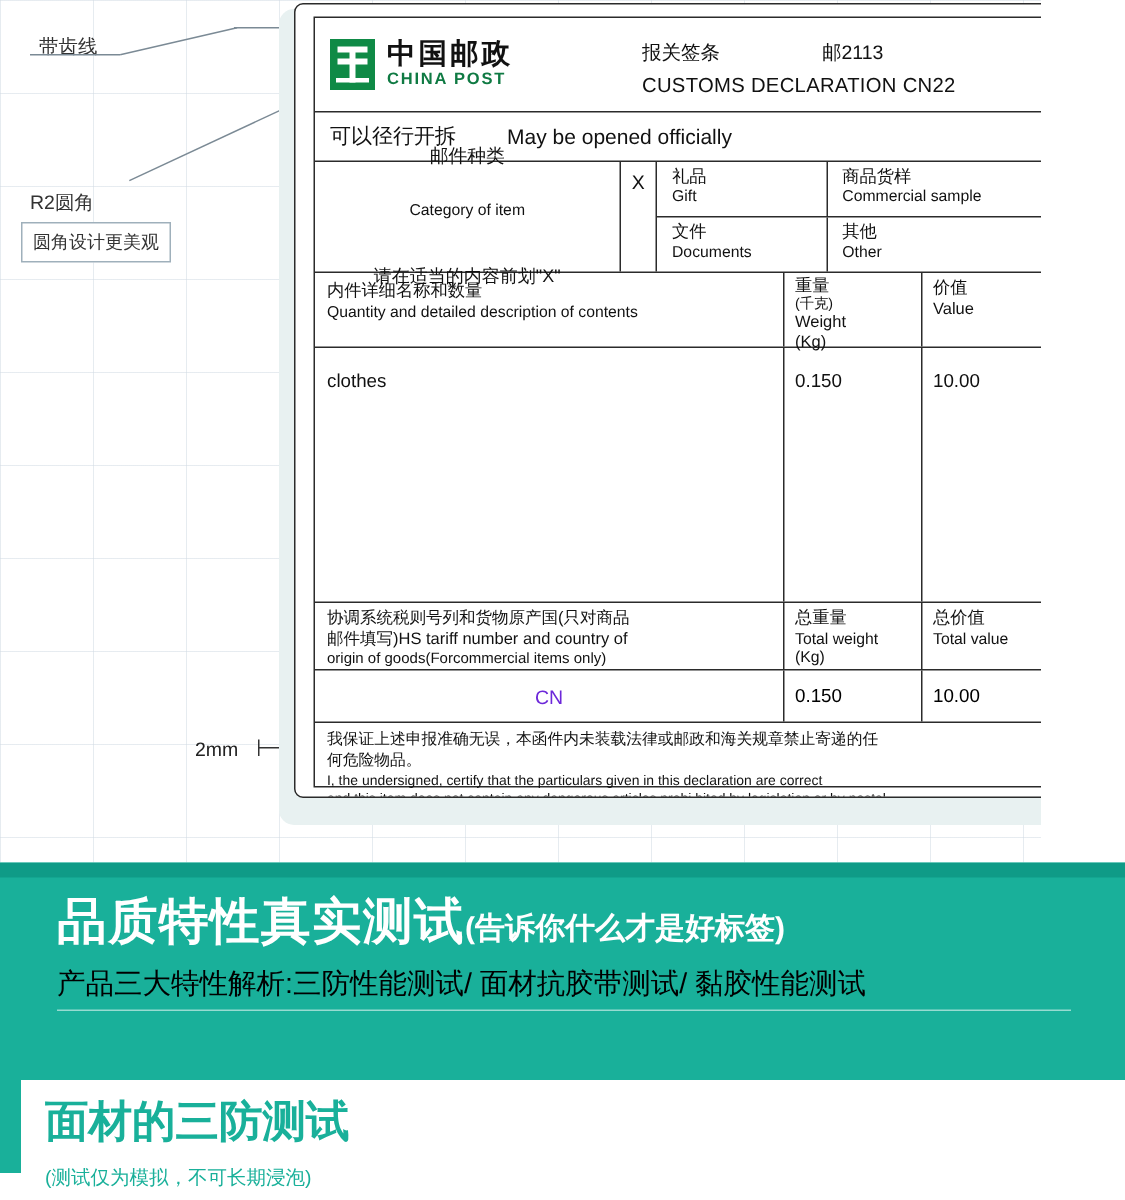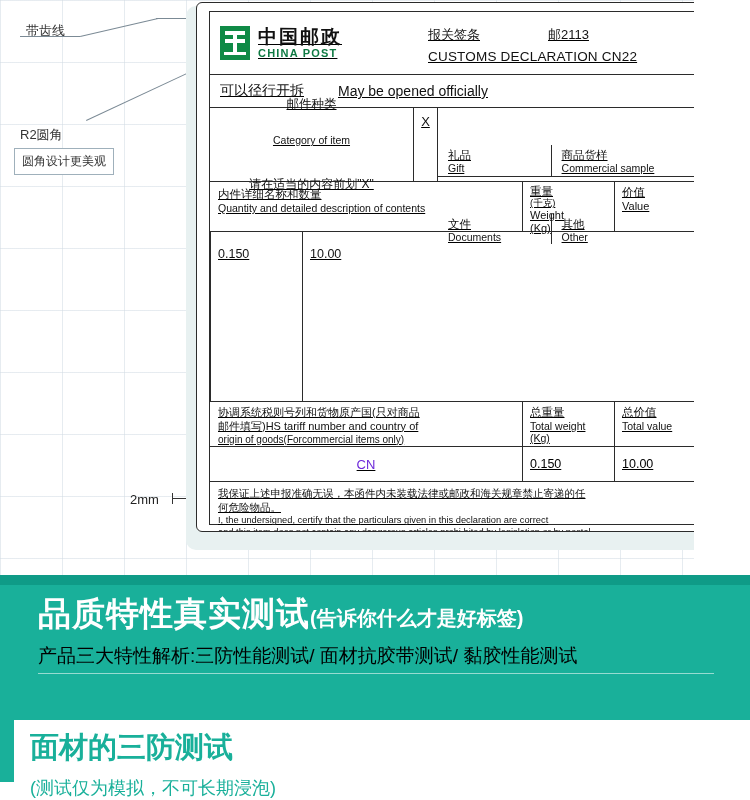--- a/index.html
+++ b/index.html
@@ -59,21 +59,21 @@
     background:#e8f1f1;border-radius:10px;
   }
   .label{
     position:absolute;left:196px;top:2px;width:516px;height:530px;
     background:#ffffff;border:1px solid #2b2b2b;border-radius:6px;
     box-sizing:border-box;
     overflow:hidden;
   }
   .lbl-inner{
     position:absolute;left:12px;top:8px;width:492px;height:514px;
-    border:1px solid #2b2b2b;box-sizing:border-box;text-decoration:underline;
+    border:1px solid #2b2b2b;box-sizing:border-box;
   }
   
   .hdr{
     display:flex;align-items:center;height:62px;border-bottom:1px solid #2b2b2b;
   }
   .logo-wrap{display:flex;align-items:center;padding-left:10px;width:218px;box-sizing:border-box;}
   .logo-mark{
     width:30px;height:34px;margin-right:8px;flex:0 0 auto;
   }
   .logo-text .cn{font-size:19px;font-weight:bold;color:#111;letter-spacing:2px;line-height:1.05;}
@@ -102,21 +102,21 @@
   }
   .cat-left .l1{font-size:12.5px;}
   .cat-left .l2{font-size:10.5px;}
   .cat-left .l3{margin-top:9px;font-size:12px;}
   .cat-x{
     width:24px;border-right:1px solid #2b2b2b;box-sizing:border-box;
     display:flex;align-items:flex-start;justify-content:center;padding-top:6px;
     font-size:13px;color:#111;
   }
   .cat-cells{flex:1;display:flex;flex-direction:column;}
-  .cat-rowA,.cat-rowB{display:flex;flex:1;margin-top:37px;}
+  .cat-rowA,.cat-rowB{display:flex;flex:1;}
   .cat-rowA{border-bottom:1px solid #2b2b2b;}
   .cell{flex:1;padding:3px 0 0 10px;box-sizing:border-box;font-size:10.5px;color:#111;line-height:1.25;}
   .cell .zh{font-size:11.5px;}
   .cell.divider{border-left:1px solid #2b2b2b;flex:1.35;}
 
   
   .tbl{border-bottom:1px solid #2b2b2b;}
   .tbl-head{display:flex;height:49px;border-bottom:1px solid #2b2b2b;}
   .col-desc{flex:1;padding:5px 0 0 8px;box-sizing:border-box;font-size:10.5px;color:#111;line-height:1.3;}
   .col-desc .zh{font-size:11.5px;}
@@ -164,21 +164,21 @@
     position:absolute;left:38px;top:68px;color:#000000;font-size:19px;white-space:nowrap;
   }
   .banner-rule{position:absolute;left:38px;top:98px;width:676px;height:1px;background:rgba(255,255,255,.55);}
 
   
   .bottom{
     position:absolute;left:0;top:720px;width:750px;height:80px;background:#ffffff;
   }
   .bot-accent{position:absolute;left:0;top:0;width:14px;height:62px;background:#19b09a;}
   .bot-title{position:absolute;left:30px;top:8px;font-size:29px;font-weight:bold;color:#19b09a;white-space:nowrap;}
-  .bot-note{position:absolute;left:30px;top:56px;font-size:18px;color:#19b09a;white-space:nowrap;text-align:center;}
+  .bot-note{position:absolute;left:30px;top:56px;font-size:13px;color:#19b09a;white-space:nowrap;text-align:center;}
 </style>
 </head>
 <body>
 
 <div class="page">
 
   <div class="top-area">
 
     <div class="anno" style="left:26px;top:22px;">带齿线</div>
     <div class="leader" style="left:20px;top:36px;width:60px;"></div>
@@ -267,20 +267,21 @@
               <div>(千克)</div>
               <div class="en">Weight</div>
               <div class="en">(Kg)</div>
             </div>
             <div class="col-v">
               <div class="zh">价值</div>
               <div>Value</div>
             </div>
           </div>
           <div class="tbl-body">
+            <div class="body-desc">clothes</div>
             <div class="body-w">0.150</div>
             <div class="body-v">10.00</div>
           </div>
         </div>
 
         <div class="hs-head">
           <div class="hs-desc">
             <div class="zh">协调系统税则号列和货物原产国(只对商品</div>
             <div class="zh">邮件填写)HS tariff number and country of</div>
             <div>origin of goods(Forcommercial items only)</div>

